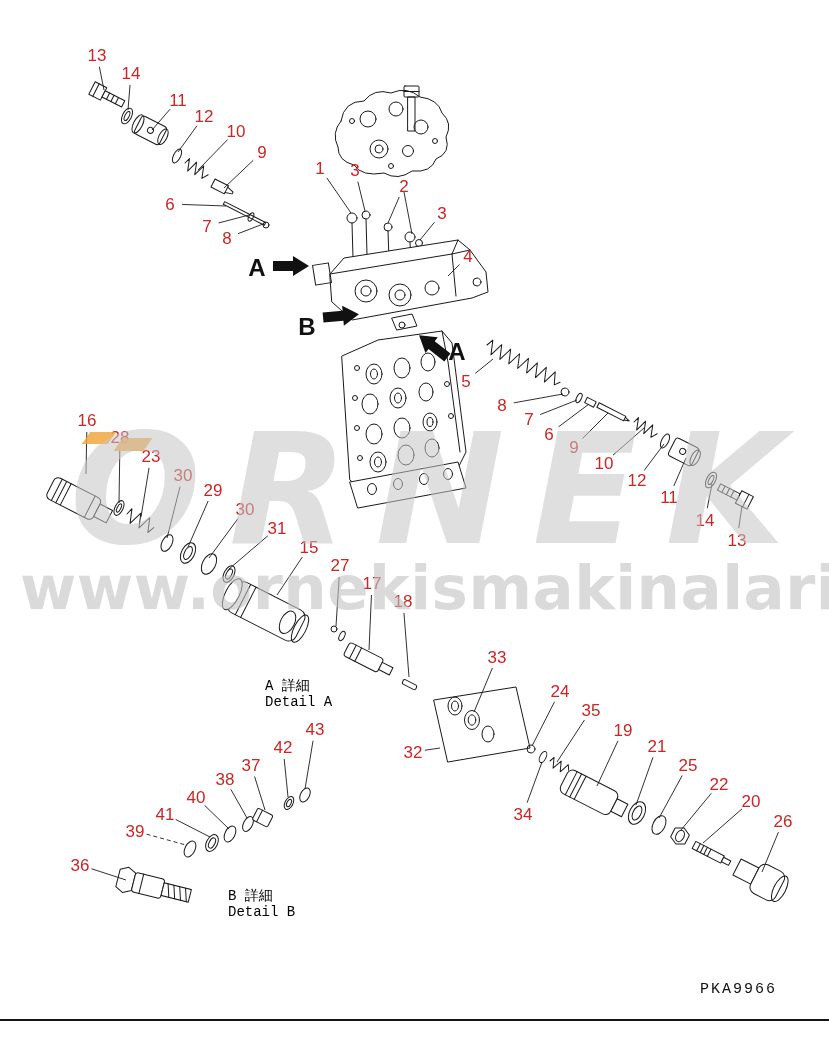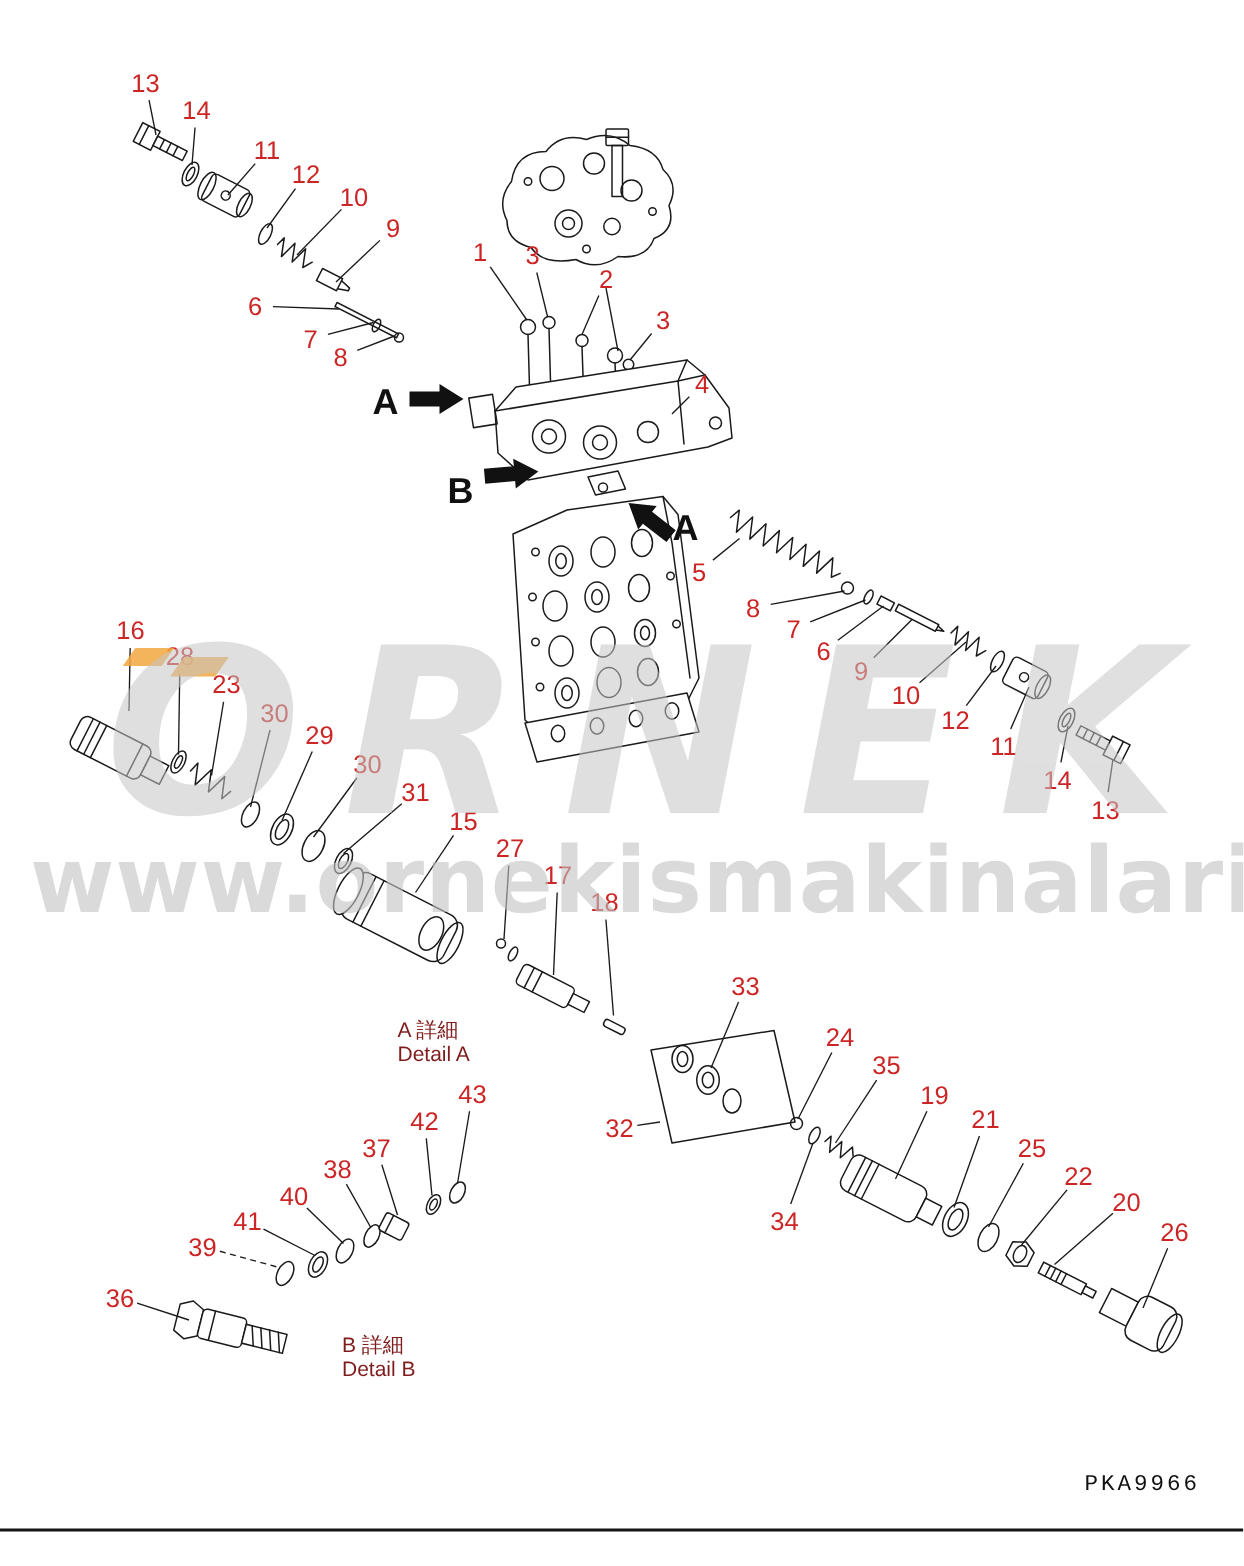--- a/index.html
+++ b/index.html
@@ -11,23 +11,23 @@
   .watermark-layer{position:absolute;inset:0;z-index:5;pointer-events:none;}
   .wm-brand{position:absolute;left:70px;top:400px;font-weight:bold;font-size:154px;
             letter-spacing:28px;color:#c6c6c6;opacity:.55;white-space:nowrap;
             font-family:"DejaVu Sans",sans-serif;font-style:italic;}
   .wm-url{position:absolute;left:20px;top:552px;font-weight:bold;font-size:61px;
           letter-spacing:.5px;color:#c2c2c2;opacity:.6;white-space:nowrap;
           font-family:"DejaVu Sans",sans-serif;}
   .wm-accent{position:absolute;background:#f2a73e;opacity:.85;transform:skewX(-35deg);}
   .wm-accent-1{left:86px;top:432px;width:26px;height:12px;}
   .wm-accent-2{left:118px;top:438px;width:30px;height:13px;}
-  .detail-label{position:absolute;z-index:6;color:#7f1d1d;font-family:Liberation Sans, sans-serif;
+  .detail-label{position:absolute;z-index:6;color:#000000;font-family:Liberation Mono, monospace;
                 font-size:14px;line-height:16px;white-space:nowrap;}
-  .part-code{position:absolute;z-index:6;left:700px;top:981px;width:100px;text-align:right;
+  .part-code{position:absolute;z-index:6;left:700px;top:981px;width:100px;text-align:left;
              color:#111;font-family:"Liberation Mono",monospace;font-size:15px;letter-spacing:2px;}
   .bottom-rule{position:absolute;z-index:6;left:0;top:1019px;width:829px;height:2px;background:#151515;}
 </style>
 </head>
 <body>
 
 <div class="page">
 
   <svg id="diagram" width="829" height="1044" viewBox="0 0 829 1044">
 

